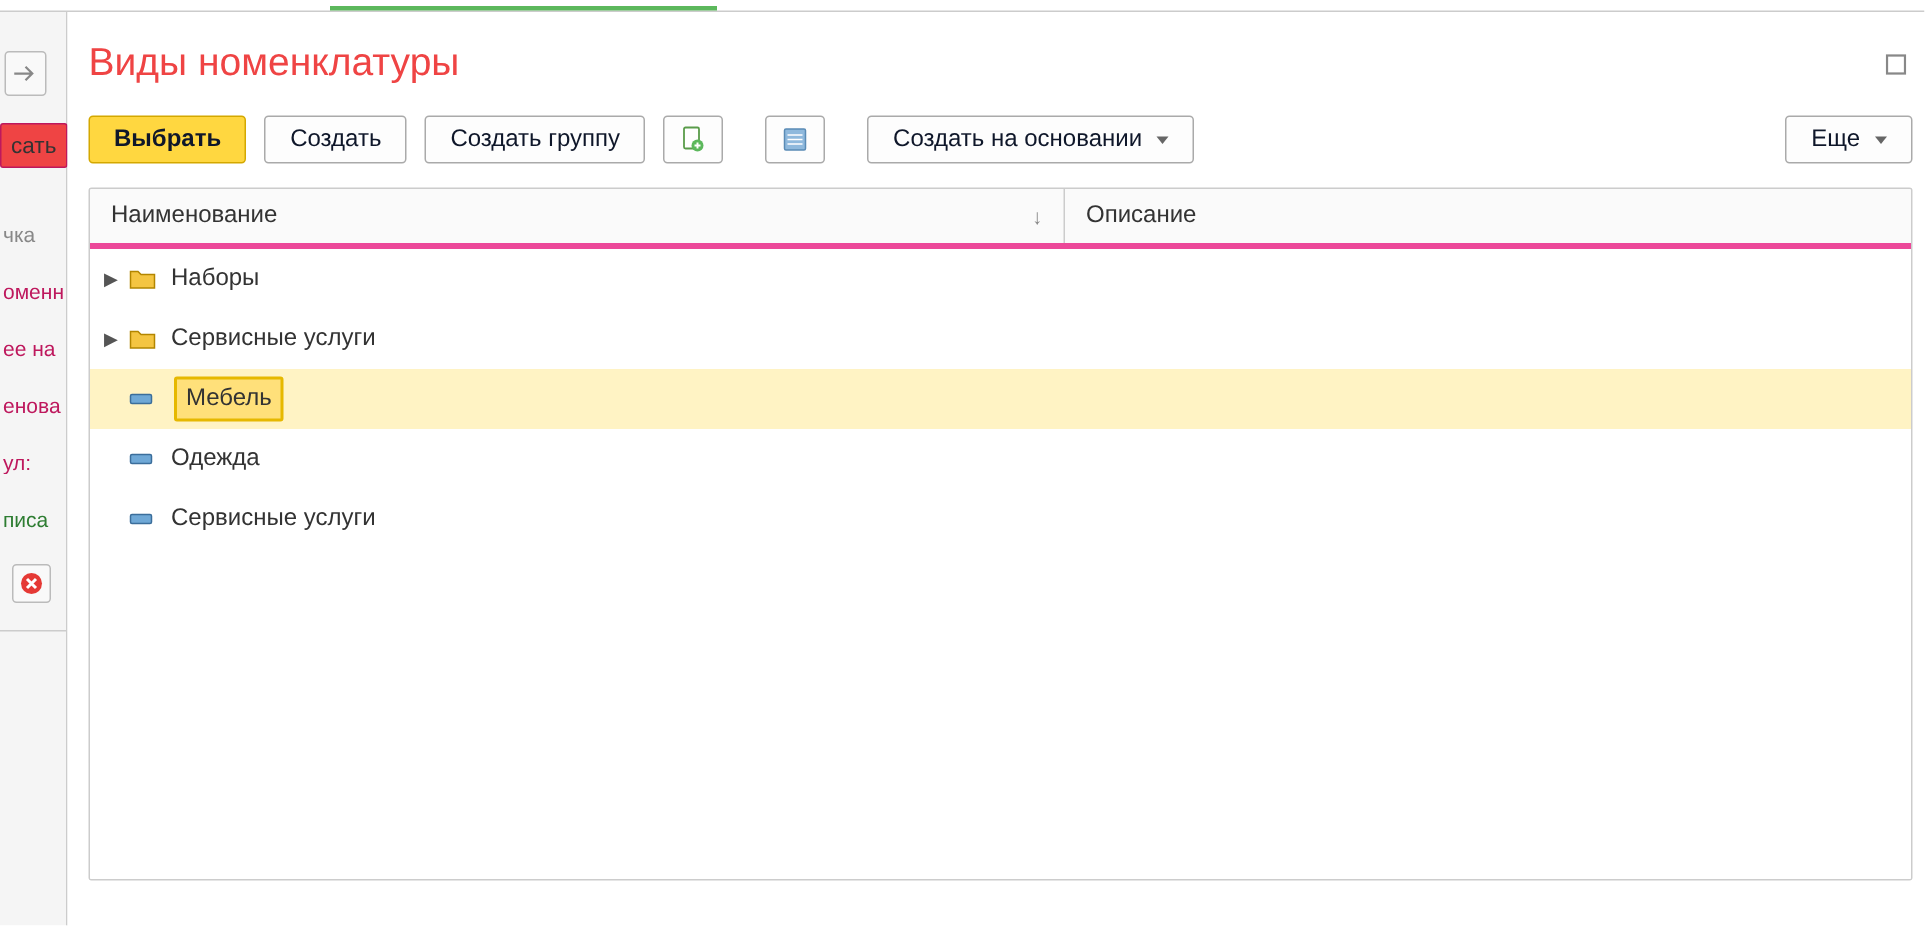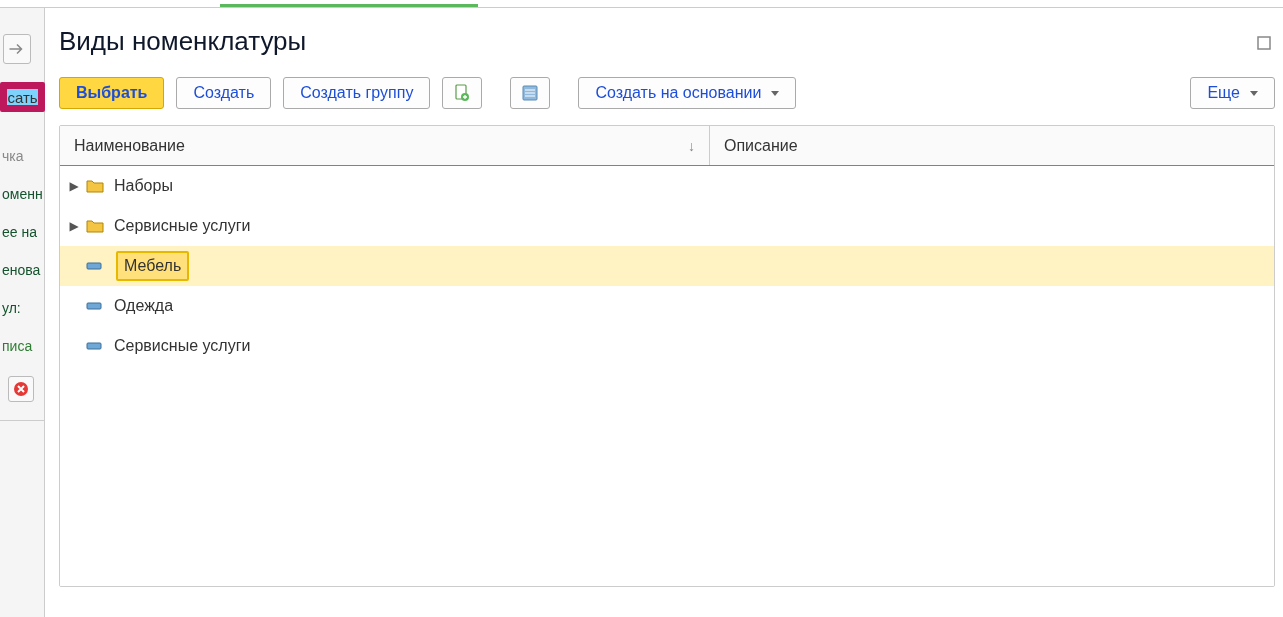--- a/index.html
+++ b/index.html
@@ -4,48 +4,48 @@
   <style>
     * { box-sizing: border-box; margin: 0; padding: 0; }
     body { font-family: Arial, sans-serif; font-size: 15px; color: #333; background: #fff; width: 1283px; height: 617px; overflow: hidden; position: relative; }
     
     .top-bar { height: 8px; border-bottom: 1px solid #ccc; display: flex; align-items: flex-end; padding-left: 60px; }
     .top-bar-green { width: 258px; height: 3px; background: #5cb85c; margin-left: 160px; }
     
     .left-panel { position: absolute; left: 0; top: 8px; width: 45px; height: 609px; border-right: 1px solid #ccc; background: #f5f5f5; }
     .left-panel .back-btn { width: 28px; height: 30px; margin: 26px 0 0 3px; border: 1px solid #bbb; border-radius: 3px; background: #f9f9f9; display: flex; align-items: center; justify-content: center; }
     .left-panel .back-btn svg { width: 18px; height: 14px; }
-    .left-yellow-btn { width: 45px; height: 30px; background: #7dd3fc; border: 7px solid #be185d; border-radius: 2px; margin-top: 18px; display: flex; align-items: center; justify-content: center; font-size: 15px; overflow: hidden; }
+    .left-yellow-btn { width: 45px; height: 30px; background: #ef4444; border: 1px solid #be185d; border-radius: 2px; margin-top: 18px; display: flex; align-items: center; justify-content: center; font-size: 15px; overflow: hidden; }
     .left-label { margin-top: 36px; font-size: 14px; color: #888; text-align: left; padding-left: 2px; overflow: hidden; white-space: nowrap; }
-    .left-label2 { margin-top: 22px; font-size: 14px; color: #14532d; overflow: hidden; white-space: nowrap; padding-left: 2px; }
+    .left-label2 { margin-top: 22px; font-size: 14px; color: #be185d; overflow: hidden; white-space: nowrap; padding-left: 2px; }
     .left-label-green { color: #2e7d32; }
     .left-close { margin-top: 22px; width: 26px; height: 26px; border: 1px solid #bbb; border-radius: 3px; background: #f9f9f9; display: flex; align-items: center; justify-content: center; margin-left: 8px; }
     .left-close svg { width: 16px; height: 16px; }
     .left-bottom-border { margin-top: 18px; border-top: 1px solid #ccc; }
     
     .main { position: absolute; left: 45px; top: 8px; right: 0; bottom: 0; background: #fff; padding: 18px 8px 0 14px; }
     
-    .page-title { font-size: 26px; color: #0f172a; margin-bottom: 20px; display: flex; justify-content: space-between; align-items: flex-start; gap: 28px; }
+    .page-title { font-size: 26px; color: #ef4444; margin-bottom: 20px; display: flex; justify-content: space-between; align-items: flex-start; gap: 28px; }
     .page-title .title-right { padding-right: 4px; }
     .page-title .title-right svg { width: 14px; height: 14px; }
     
     .toolbar { display: flex; align-items: center; gap: 12px; margin-bottom: 16px; }
-    .toolbar .btn { height: 32px; padding: 0 16px; border: 1px solid #aaa; border-radius: 3px; background: #fdfdfd; font-size: 16px; color: #1d4ed8; display: flex; align-items: center; cursor: pointer; gap: 6px; }
+    .toolbar .btn { height: 32px; padding: 0 16px; border: 1px solid #aaa; border-radius: 3px; background: #fdfdfd; font-size: 16px; color: #0f172a; display: flex; align-items: center; cursor: pointer; gap: 6px; }
     .toolbar .btn.primary { background: #ffd740; border-color: #d4a800; font-weight: bold; }
     .toolbar .btn.icon-only { padding: 0 10px; }
     .toolbar .btn svg { width: 18px; height: 18px; }
     .toolbar .spacer-sm { width: 4px; }
     .toolbar .dropdown-caret { width: 0; height: 0; border-left: 4px solid transparent; border-right: 4px solid transparent; border-top: 5px solid #666; margin-left: 4px; }
     .toolbar .flex-spacer { flex: 1; }
     .toolbar .search-wrap { display: flex; height: 32px; border: 1px solid #aaa; border-radius: 3px; width: 268px; overflow: hidden; }
     .toolbar .search-wrap input { flex: 1; border: none; padding: 0 10px; font-size: 15px; font-style: italic; color: #888; outline: none; }
     .toolbar .search-wrap .clear { width: 26px; border-left: 1px solid #ccc; background: #f5f5f5; display: flex; align-items: center; justify-content: center; font-size: 16px; color: #666; cursor: pointer; }
     
     .table { border: 1px solid #ccc; border-radius: 2px; overflow: hidden; }
-    .table-header { display: flex; height: 40px; background: #fafafa; border-bottom: 1px solid #ec4899; justify-content: flex-end; }
+    .table-header { display: flex; height: 40px; background: #fafafa; border-bottom: 4px solid #ec4899; justify-content: flex-end; }
     .table-header .col { display: flex; align-items: center; padding: 0 14px; font-size: 16px; color: #333; }
     .table-header .col.name { width: 650px; border-right: 1px solid #ccc; justify-content: space-between; }
     .table-header .col.desc { flex: 1; }
     .table-header .sort-arrow { font-size: 14px; color: #888; }
     
     .table-body { background: #fff; min-height: 420px; }
     .row { display: flex; height: 40px; align-items: center; }
     .row .cell-name { width: 650px; display: flex; align-items: center; padding: 0 8px; height: 100%; }
     .row .cell-desc { flex: 1; height: 100%; }
     .row.selected { background: #fff3c4; }

